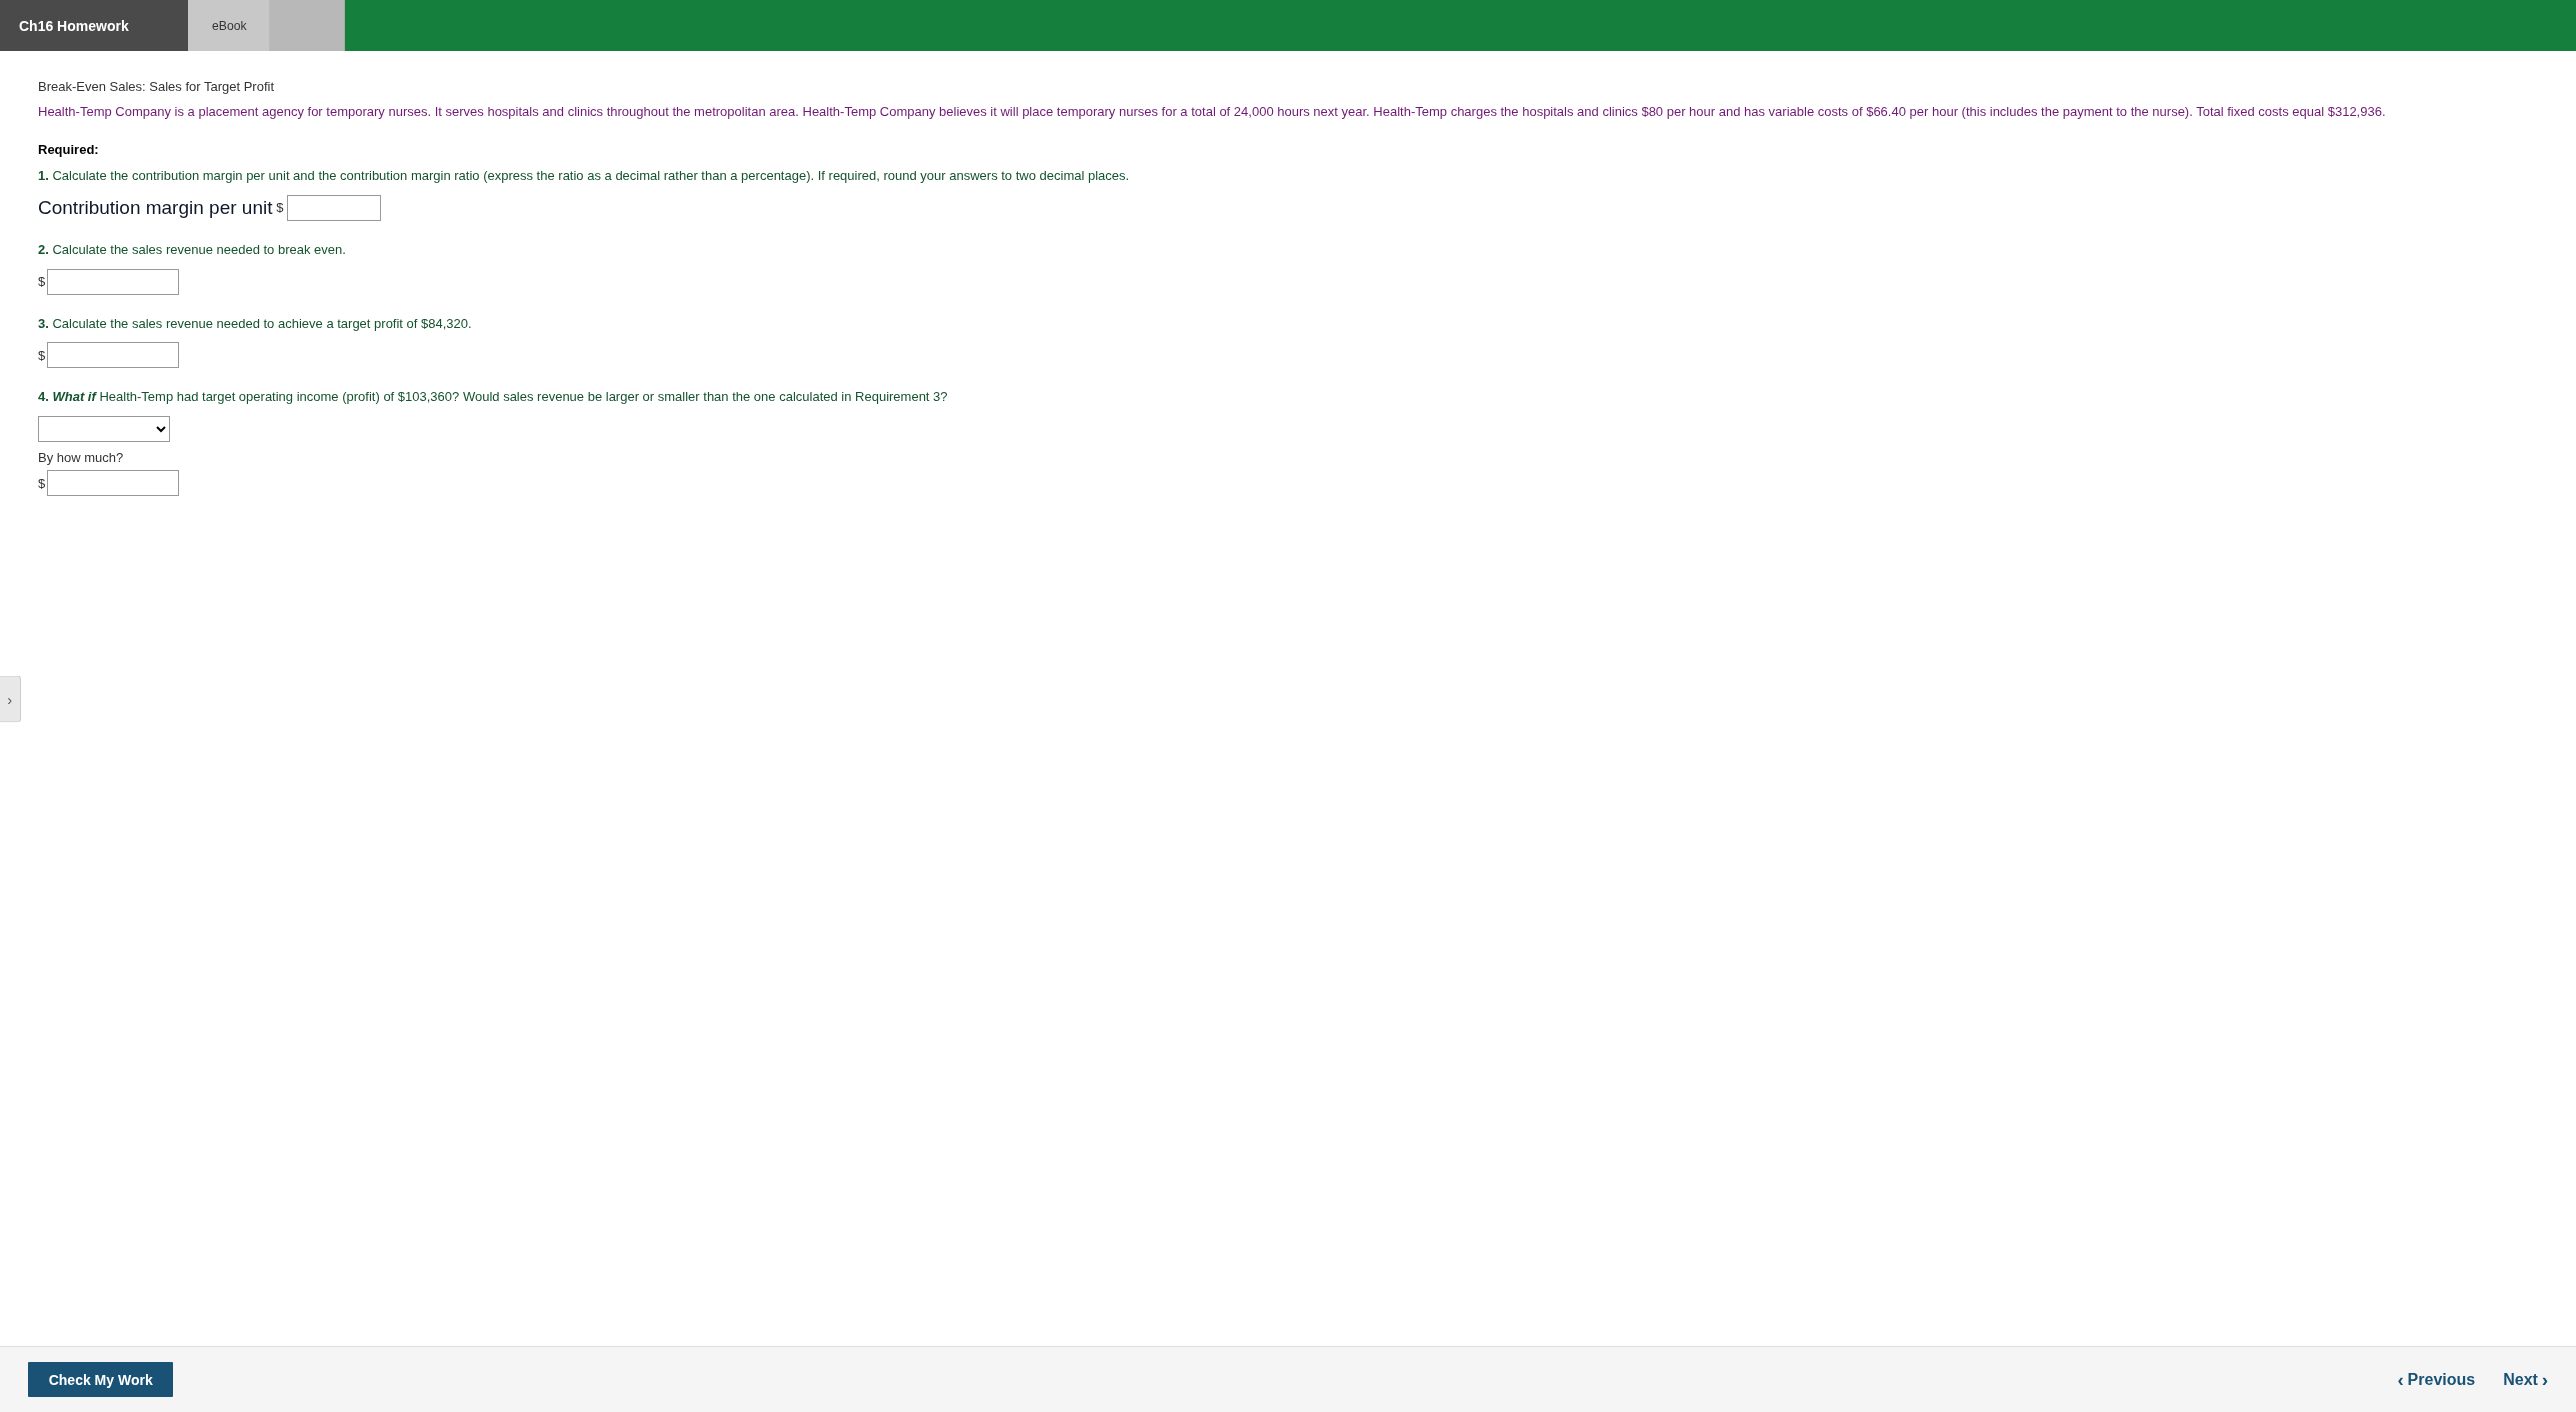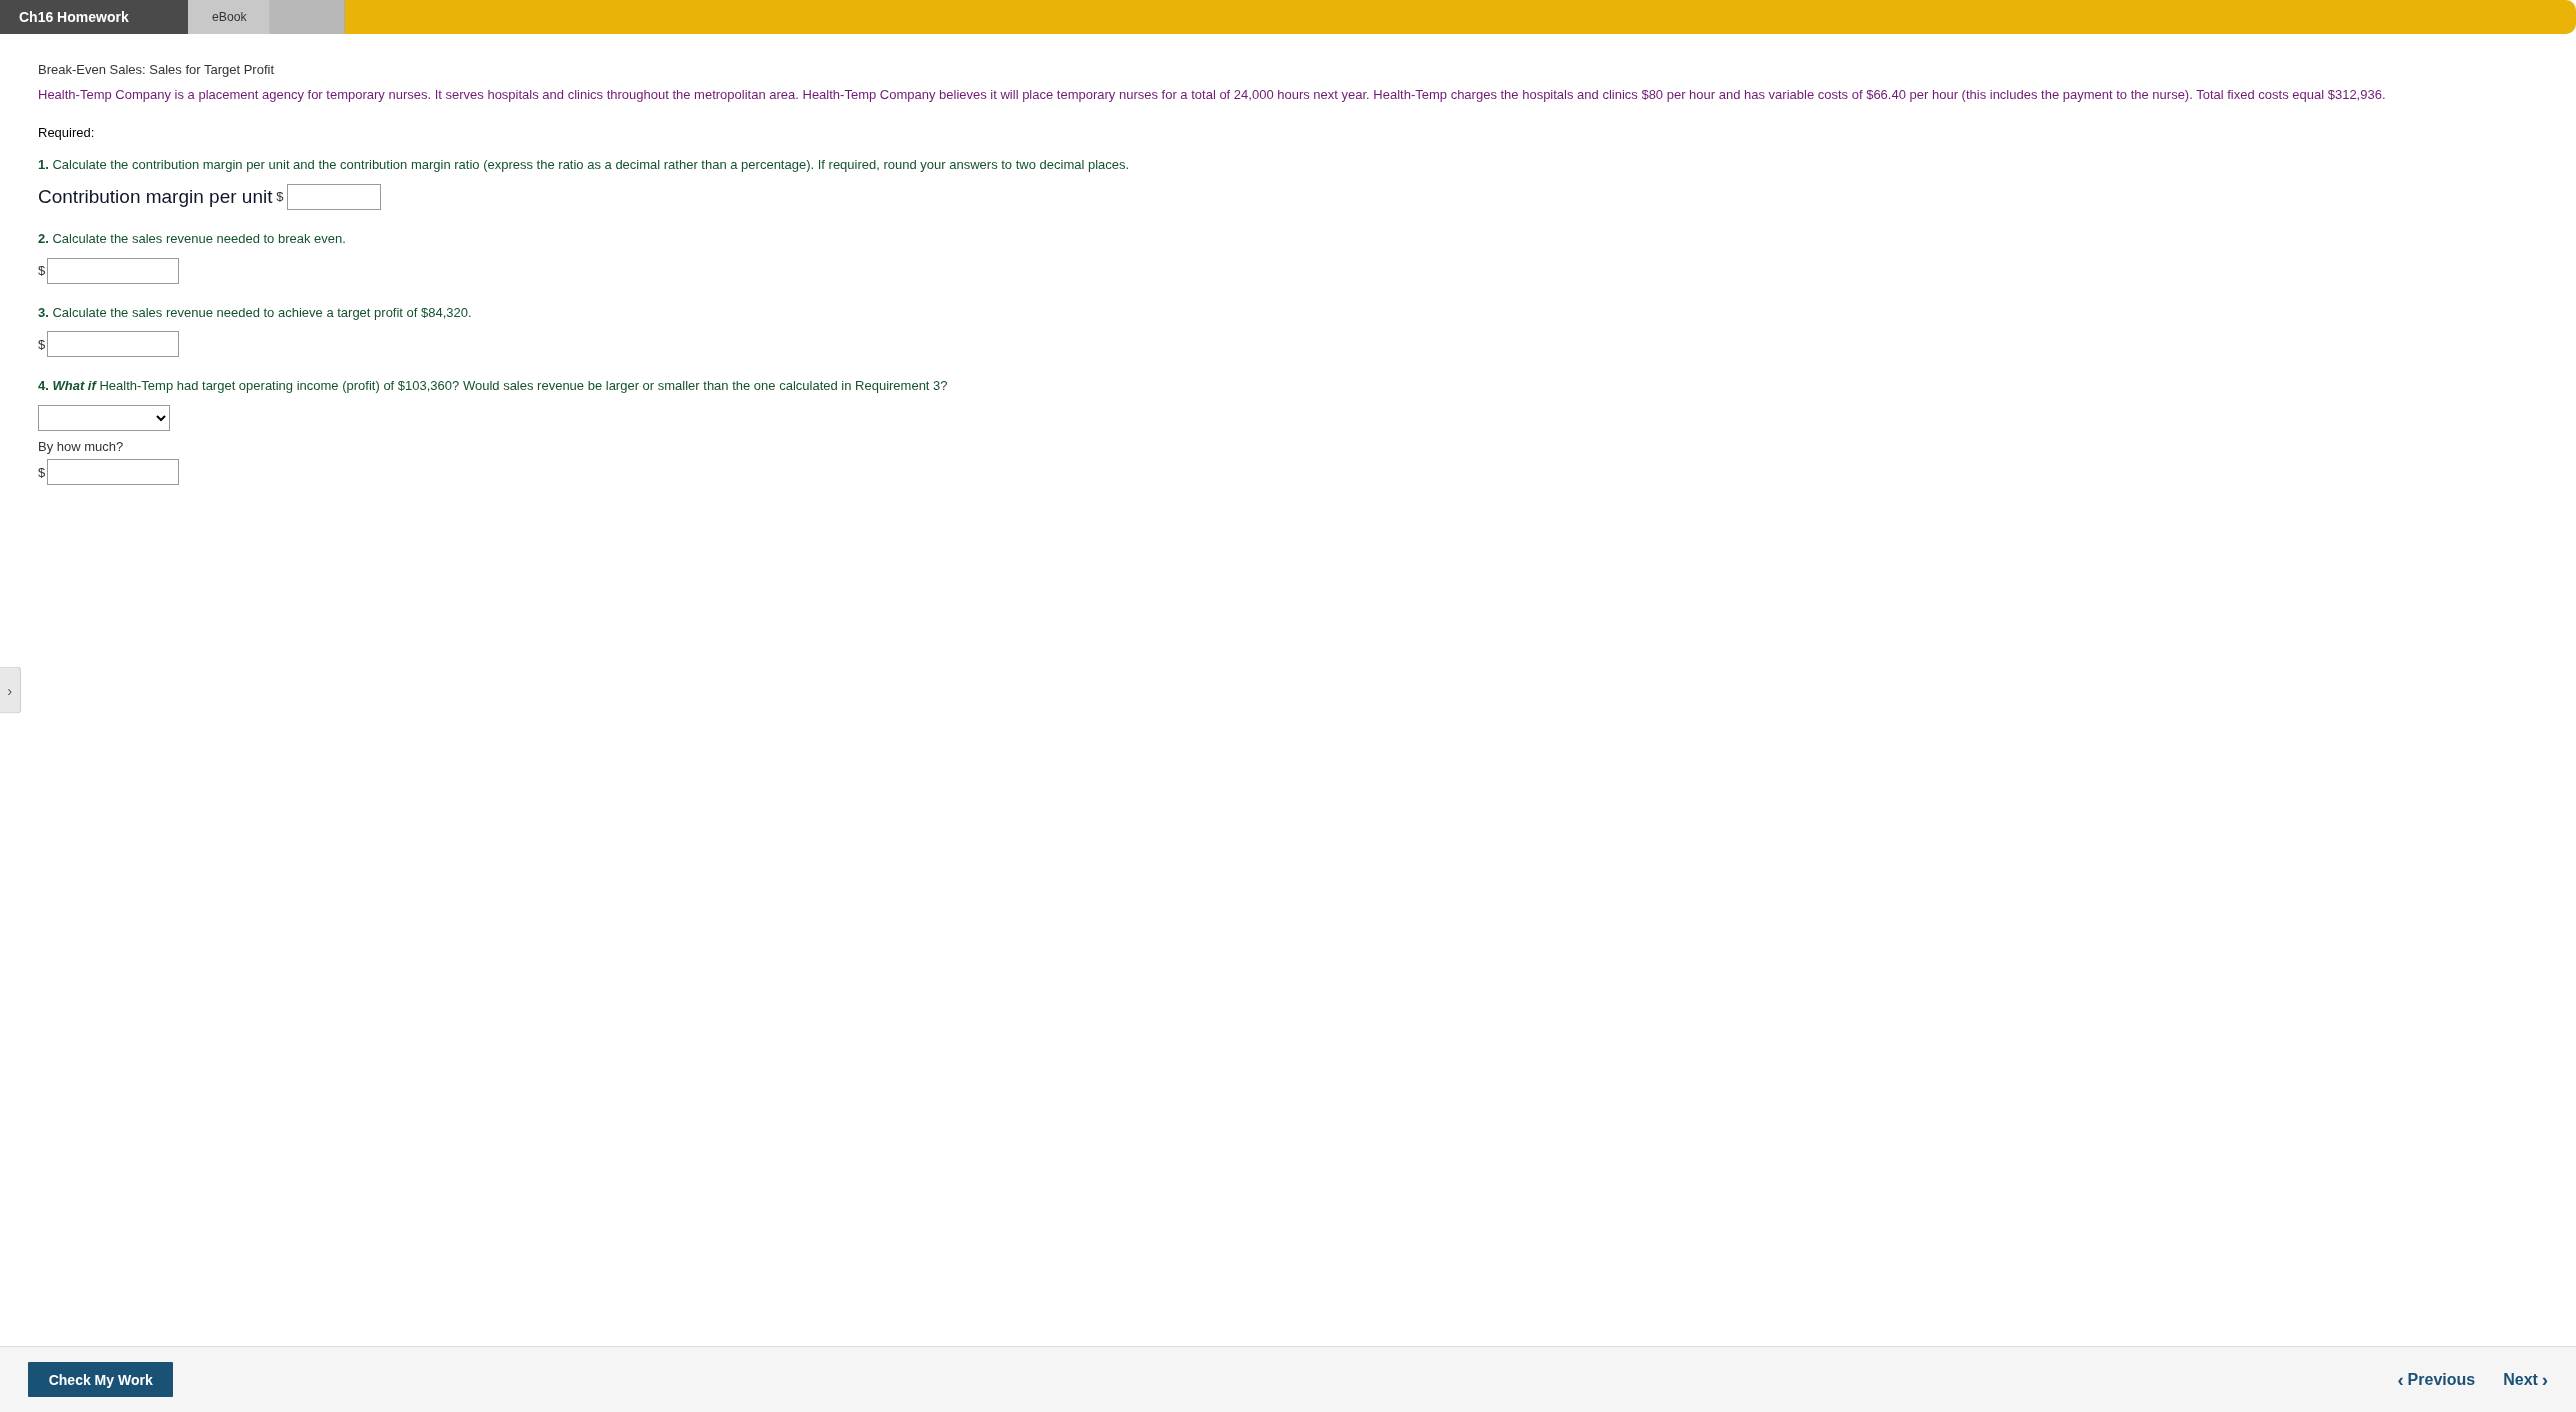--- a/index.html
+++ b/index.html
@@ -19,26 +19,25 @@
     .app-container {
       width: 100%;
       min-height: 100vh;
       background: #fff;
       display: flex;
       flex-direction: column;
     }
 
     
     .header {
-      background: #eab308;
+      background: #15803d;
       display: flex;
       align-items: stretch;
-      height: 34px;
+      height: 51px;
       flex-shrink: 0;
-      border-radius: 10px;
     }
 
     .header-title {
       color: #fff;
       font-weight: bold;
       font-size: 14px;
       padding: 0 19px;
       display: flex;
       align-items: center;
       background: #4a4a4a;
@@ -102,23 +101,23 @@
     }
 
     .problem-text {
       font-size: 13px;
       color: #701a75;
       line-height: 1.6;
       margin-bottom: 19px;
     }
 
     .required-label {
-      font-weight: normal;
-      font-size: 13px;
-      margin-bottom: 15px;
+      font-weight: bold;
+      font-size: 13px;
+      margin-bottom: 9px;
     }
 
     .question {
       margin-bottom: 19px;
     }
 
     .question-text {
       font-size: 13px;
       color: #14532d;
       margin-bottom: 9.4px;

